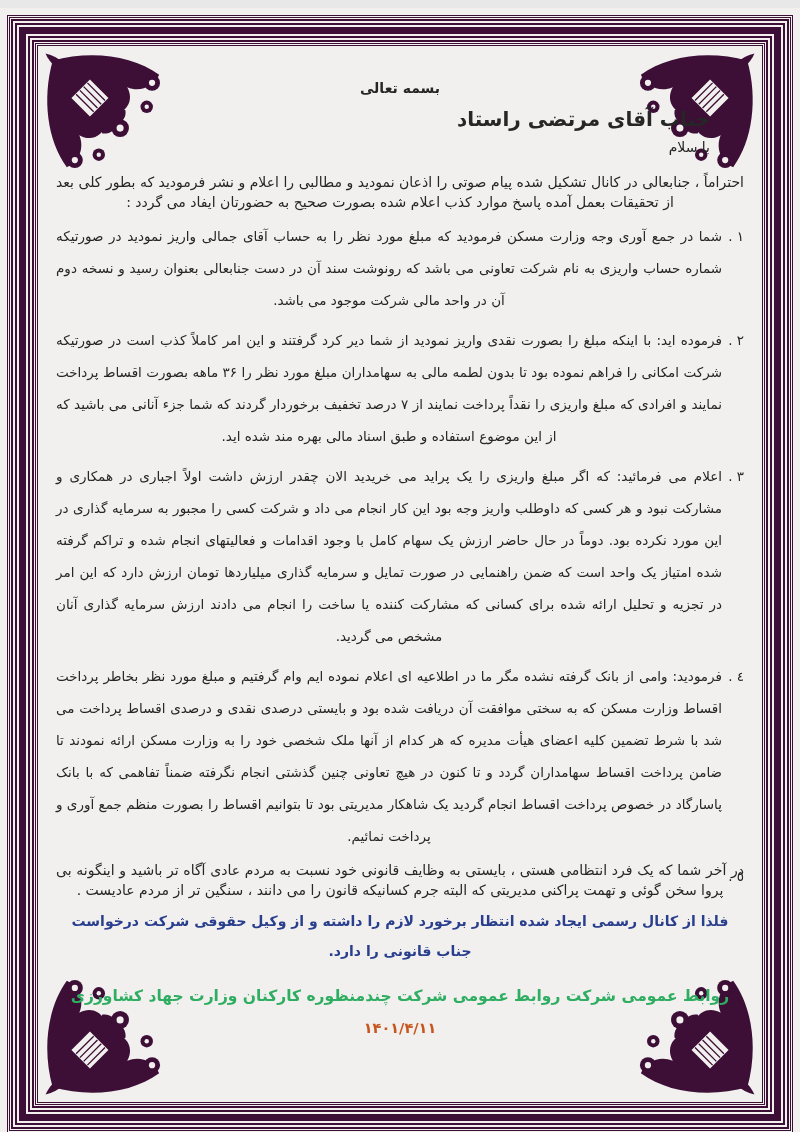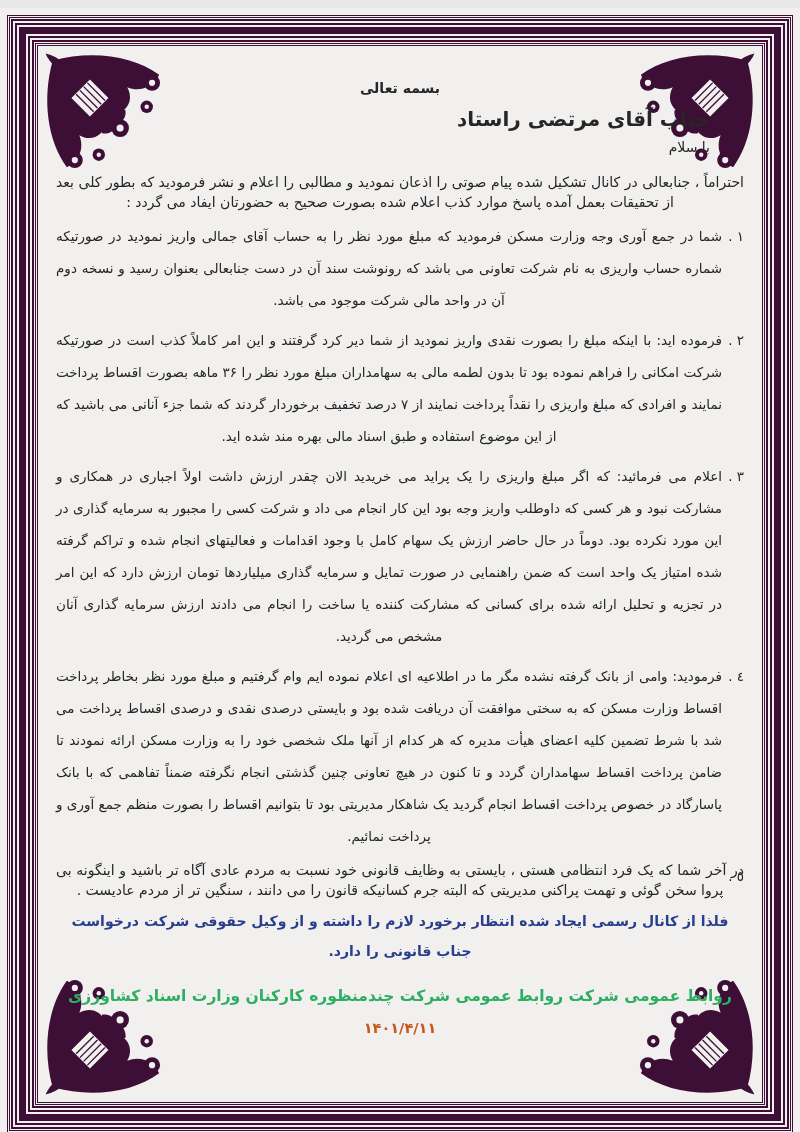--- a/index.html
+++ b/index.html
@@ -131,17 +131,17 @@
       </li>
       <li>
         <span class="marker">٥ .</span>
       </li>
     </ol>
 
     <p class="para closing">در آخر شما که یک فرد انتظامی هستی ، بایستی به وظایف قانونی خود نسبت به مردم عادی آگاه تر باشید و اینگونه بی پروا سخن گوئی و تهمت پراکنی مدیریتی که البته جرم کسانیکه قانون را می دانند ، سنگین تر از مردم عادیست .</p>
 
     <div class="action-line">فلذا از کانال رسمی ایجاد شده انتظار برخورد لازم را داشته و از وکیل حقوقی شرکت درخواست جناب قانونی را دارد.</div>
 
-    <div class="signature">روابط عمومی شرکت روابط عمومی شرکت چندمنظوره کارکنان وزارت اسناد کشاورزی</div>
+    <div class="signature">روابط عمومی شرکت روابط عمومی شرکت چندمنظوره کارکنان وزارت جهاد کشاورزی</div>
 
     <div class="date-line">۱۴۰۱/۴/۱۱</div>
   </div>
 </div>
 
 </body></html>

